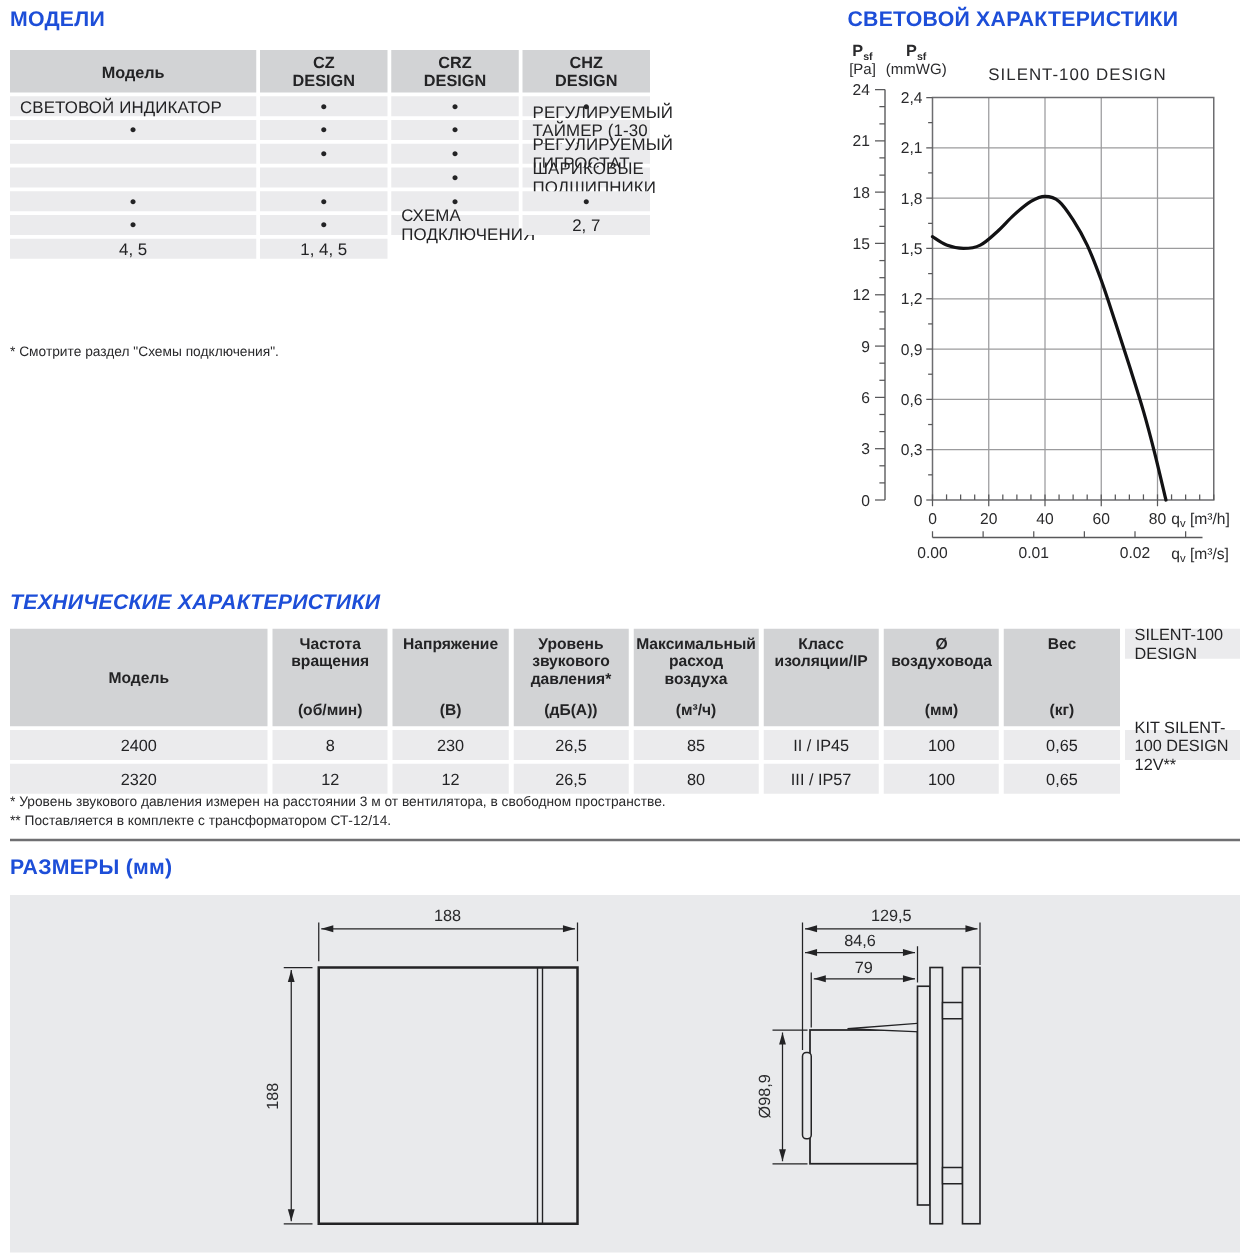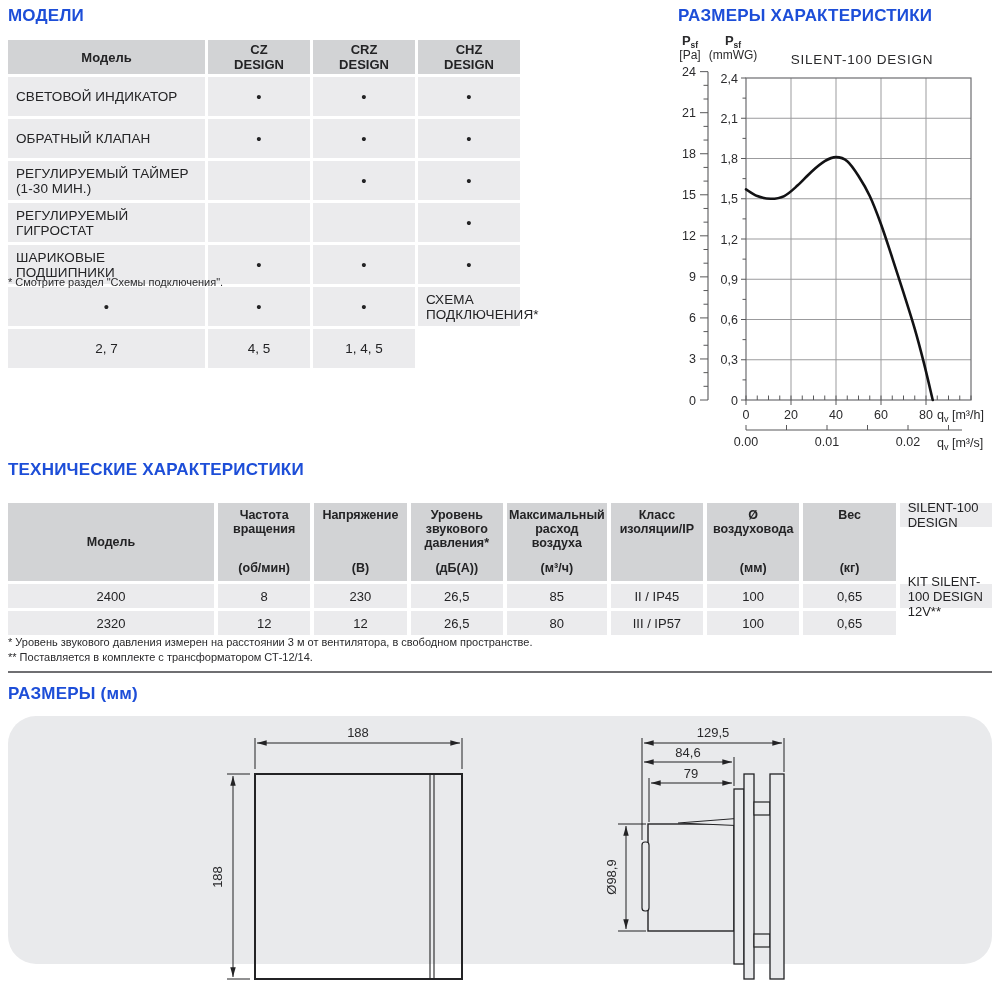--- a/index.html
+++ b/index.html
@@ -10,40 +10,40 @@
   }
   .abs { position:absolute; }
   .sec-title { font-size:17px; font-weight:bold; letter-spacing:0.2px; color:#1d4ed8; }
 
   
   .t-models { left:8px; top:40px; width:512px; display:grid;
     grid-template-columns:197px 102px 102px 102px; gap:3px; }
   .t-models .th { background:#d2d3d5; font-weight:bold; font-size:13px;
     display:flex; align-items:center; justify-content:center; text-align:center;
     height:34px; white-space:pre-line; line-height:15px; }
-  .t-models .cell { background:#ebebed; height:39px; display:flex; align-items:center;
+  .t-models .cell { background:#ebebed; height:16px; display:flex; align-items:center;
     justify-content:center; font-size:13.5px; }
   .t-models .rowlabel { justify-content:flex-start; padding-left:8px; letter-spacing:0.1px; }
   .t-models .dotcell { font-size:15px; }
   .footnote { font-size:11px; color:#2a2a2c; }
 
   
   .t-tech { left:8px; top:503px; width:984px; display:grid;
     grid-template-columns:206px repeat(8, 1fr); gap:3px 4px; }
   .t-tech .th { background:#d2d3d5; height:78px; padding:5px 2px 6px 2px;
     display:flex; flex-direction:column; justify-content:space-between;
     text-align:center; font-size:12.5px; font-weight:bold; line-height:14px; }
   .t-tech .th.vcenter { justify-content:center; }
   .t-tech .cell { background:#ebebed; height:24px; display:flex; align-items:center;
     justify-content:center; font-size:13px; }
   .t-tech .rowlabel { justify-content:flex-start; padding-left:8px; }
 
   
   .divider { left:8px; top:671px; width:984px; height:2px; background:#6f6f72; }
-  .panel { left:8px; top:716px; width:984px; height:248px; background:#e9eaec;border-radius:28px; }
+  .panel { left:8px; top:716px; width:984px; height:286px; background:#e9eaec; }
 
   svg text { font-family:"Liberation Sans", sans-serif; fill:#2a2a2c; }
   .chart-svg { left:660px; top:28px; }
 </style>
 </head>
 <body>
 
 <div class="abs sec-title" style="left:8px; top:6px;">МОДЕЛИ</div>
 
 <div class="abs t-models">
@@ -53,21 +53,20 @@
   <div class="th">CRZ
 DESIGN</div>
   <div class="th">CHZ
 DESIGN</div>
 
   <div class="cell rowlabel">СВЕТОВОЙ ИНДИКАТОР</div>
   <div class="cell dotcell">•</div>
   <div class="cell dotcell">•</div>
   <div class="cell dotcell">•</div>
 
-  <div class="cell rowlabel">ОБРАТНЫЙ КЛАПАН</div>
   <div class="cell dotcell">•</div>
   <div class="cell dotcell">•</div>
   <div class="cell dotcell">•</div>
 
   <div class="cell rowlabel">РЕГУЛИРУЕМЫЙ ТАЙМЕР (1-30 МИН.)</div>
   <div class="cell dotcell"></div>
   <div class="cell dotcell">•</div>
   <div class="cell dotcell">•</div>
 
   <div class="cell rowlabel">РЕГУЛИРУЕМЫЙ ГИГРОСТАТ</div>
@@ -85,21 +84,21 @@
   <div class="cell dotcell">•</div>
 
   <div class="cell rowlabel">СХЕМА ПОДКЛЮЧЕНИЯ*</div>
   <div class="cell">2, 7</div>
   <div class="cell">4, 5</div>
   <div class="cell">1, 4, 5</div>
 </div>
 
 <div class="abs footnote" style="left:8px; top:276px;">* Смотрите раздел "Схемы подключения".</div>
 
-<div class="abs sec-title" style="left:678px; top:6px;">РАЗМЕРЫ ХАРАКТЕРИСТИКИ</div>
+<div class="abs sec-title" style="left:678px; top:6px;">СВЕТОВОЙ ХАРАКТЕРИСТИКИ</div>
 
 <svg id="perf-chart" class="abs chart-svg" width="340" height="430" viewBox="0 0 340 430">
     <line x1="131" y1="50" x2="131" y2="372" stroke="#9b9b9d" stroke-width="1"></line>
     <line x1="176" y1="50" x2="176" y2="372" stroke="#9b9b9d" stroke-width="1"></line>
     <line x1="221" y1="50" x2="221" y2="372" stroke="#9b9b9d" stroke-width="1"></line>
     <line x1="266" y1="50" x2="266" y2="372" stroke="#9b9b9d" stroke-width="1"></line>
     <line x1="86" y1="331.75" x2="311" y2="331.75" stroke="#9b9b9d" stroke-width="1"></line>
     <line x1="86" y1="291.5" x2="311" y2="291.5" stroke="#9b9b9d" stroke-width="1"></line>
     <line x1="86" y1="251.25" x2="311" y2="251.25" stroke="#9b9b9d" stroke-width="1"></line>
     <line x1="86" y1="211" x2="311" y2="211" stroke="#9b9b9d" stroke-width="1"></line>
@@ -212,21 +211,21 @@
     <line x1="207.5" y1="402" x2="207.5" y2="397" stroke="#58585a" stroke-width="1"></line>
     <line x1="248" y1="402" x2="248" y2="397" stroke="#58585a" stroke-width="1"></line>
     <line x1="288.5" y1="402" x2="288.5" y2="397" stroke="#58585a" stroke-width="1"></line>
     <text x="86" y="418" text-anchor="middle" font-size="12.5">0.00</text>
     <text x="167" y="418" text-anchor="middle" font-size="12.5">0.01</text>
     <text x="248" y="418" text-anchor="middle" font-size="12.5">0.02</text>
     <text x="277" y="419" font-size="12.5">q<tspan dy="2.5" font-size="9">v</tspan><tspan dy="-2.5"> [m³/s]</tspan></text>
     <path d="M86,161.35833333333332C87.875,162.4763888888889,93.125,166.50138888888887,97.25,168.06666666666666C101.375,169.63194444444446,106.25,170.75,110.75,170.75C115.25,170.75,119.75,170.30277777777778,124.25,168.06666666666666C128.75,165.83055555555555,133.25,161.35833333333332,137.75,157.33333333333331C142.25,153.3083333333333,146.75,147.94166666666666,151.25,143.91666666666666C155.75,139.89166666666665,160.625,135.64305555555558,164.75,133.18333333333334C168.875,130.7236111111111,172.25,129.1583333333333,176,129.1583333333333C179.75,129.1583333333333,183.5,130.05277777777778,187.25,133.18333333333334C191,136.3138888888889,194.75,142.12777777777777,198.5,147.94166666666666C202.25,153.75555555555556,206,160.01666666666665,209.75,168.06666666666666C213.5,176.11666666666667,217.25,185.95555555555558,221,196.24166666666667C224.75,206.52777777777777,228.5,218.37916666666666,232.25,229.78333333333333C236,241.1875,239.75,252.81527777777774,243.5,264.66666666666663C247.25,276.5180555555555,251.375,289.26388888888886,254.75,300.89166666666665C258.125,312.51944444444445,260.75,322.58194444444445,263.75,334.43333333333334C266.75,346.28472222222223,271.25,365.7388888888889,272.75,372" fill="none" stroke="#121214" stroke-width="2.6" stroke-linecap="round"></path>
   </svg>
 
-<div class="abs sec-title" style="left:8px; top:460px;">ТЕХНИЧЕСКИЕ ХАРАКТЕРИСТИКИ</div>
+<div class="abs sec-title" style="left:8px; top:472px;font-style:italic;">ТЕХНИЧЕСКИЕ ХАРАКТЕРИСТИКИ</div>
 
 <div class="abs t-tech">
   <div class="th vcenter">
     <span>Модель</span>
   </div>
   <div class="th">
     <span>Частота вращения</span>
     <span>(об/мин)</span>
   </div>
   <div class="th">

